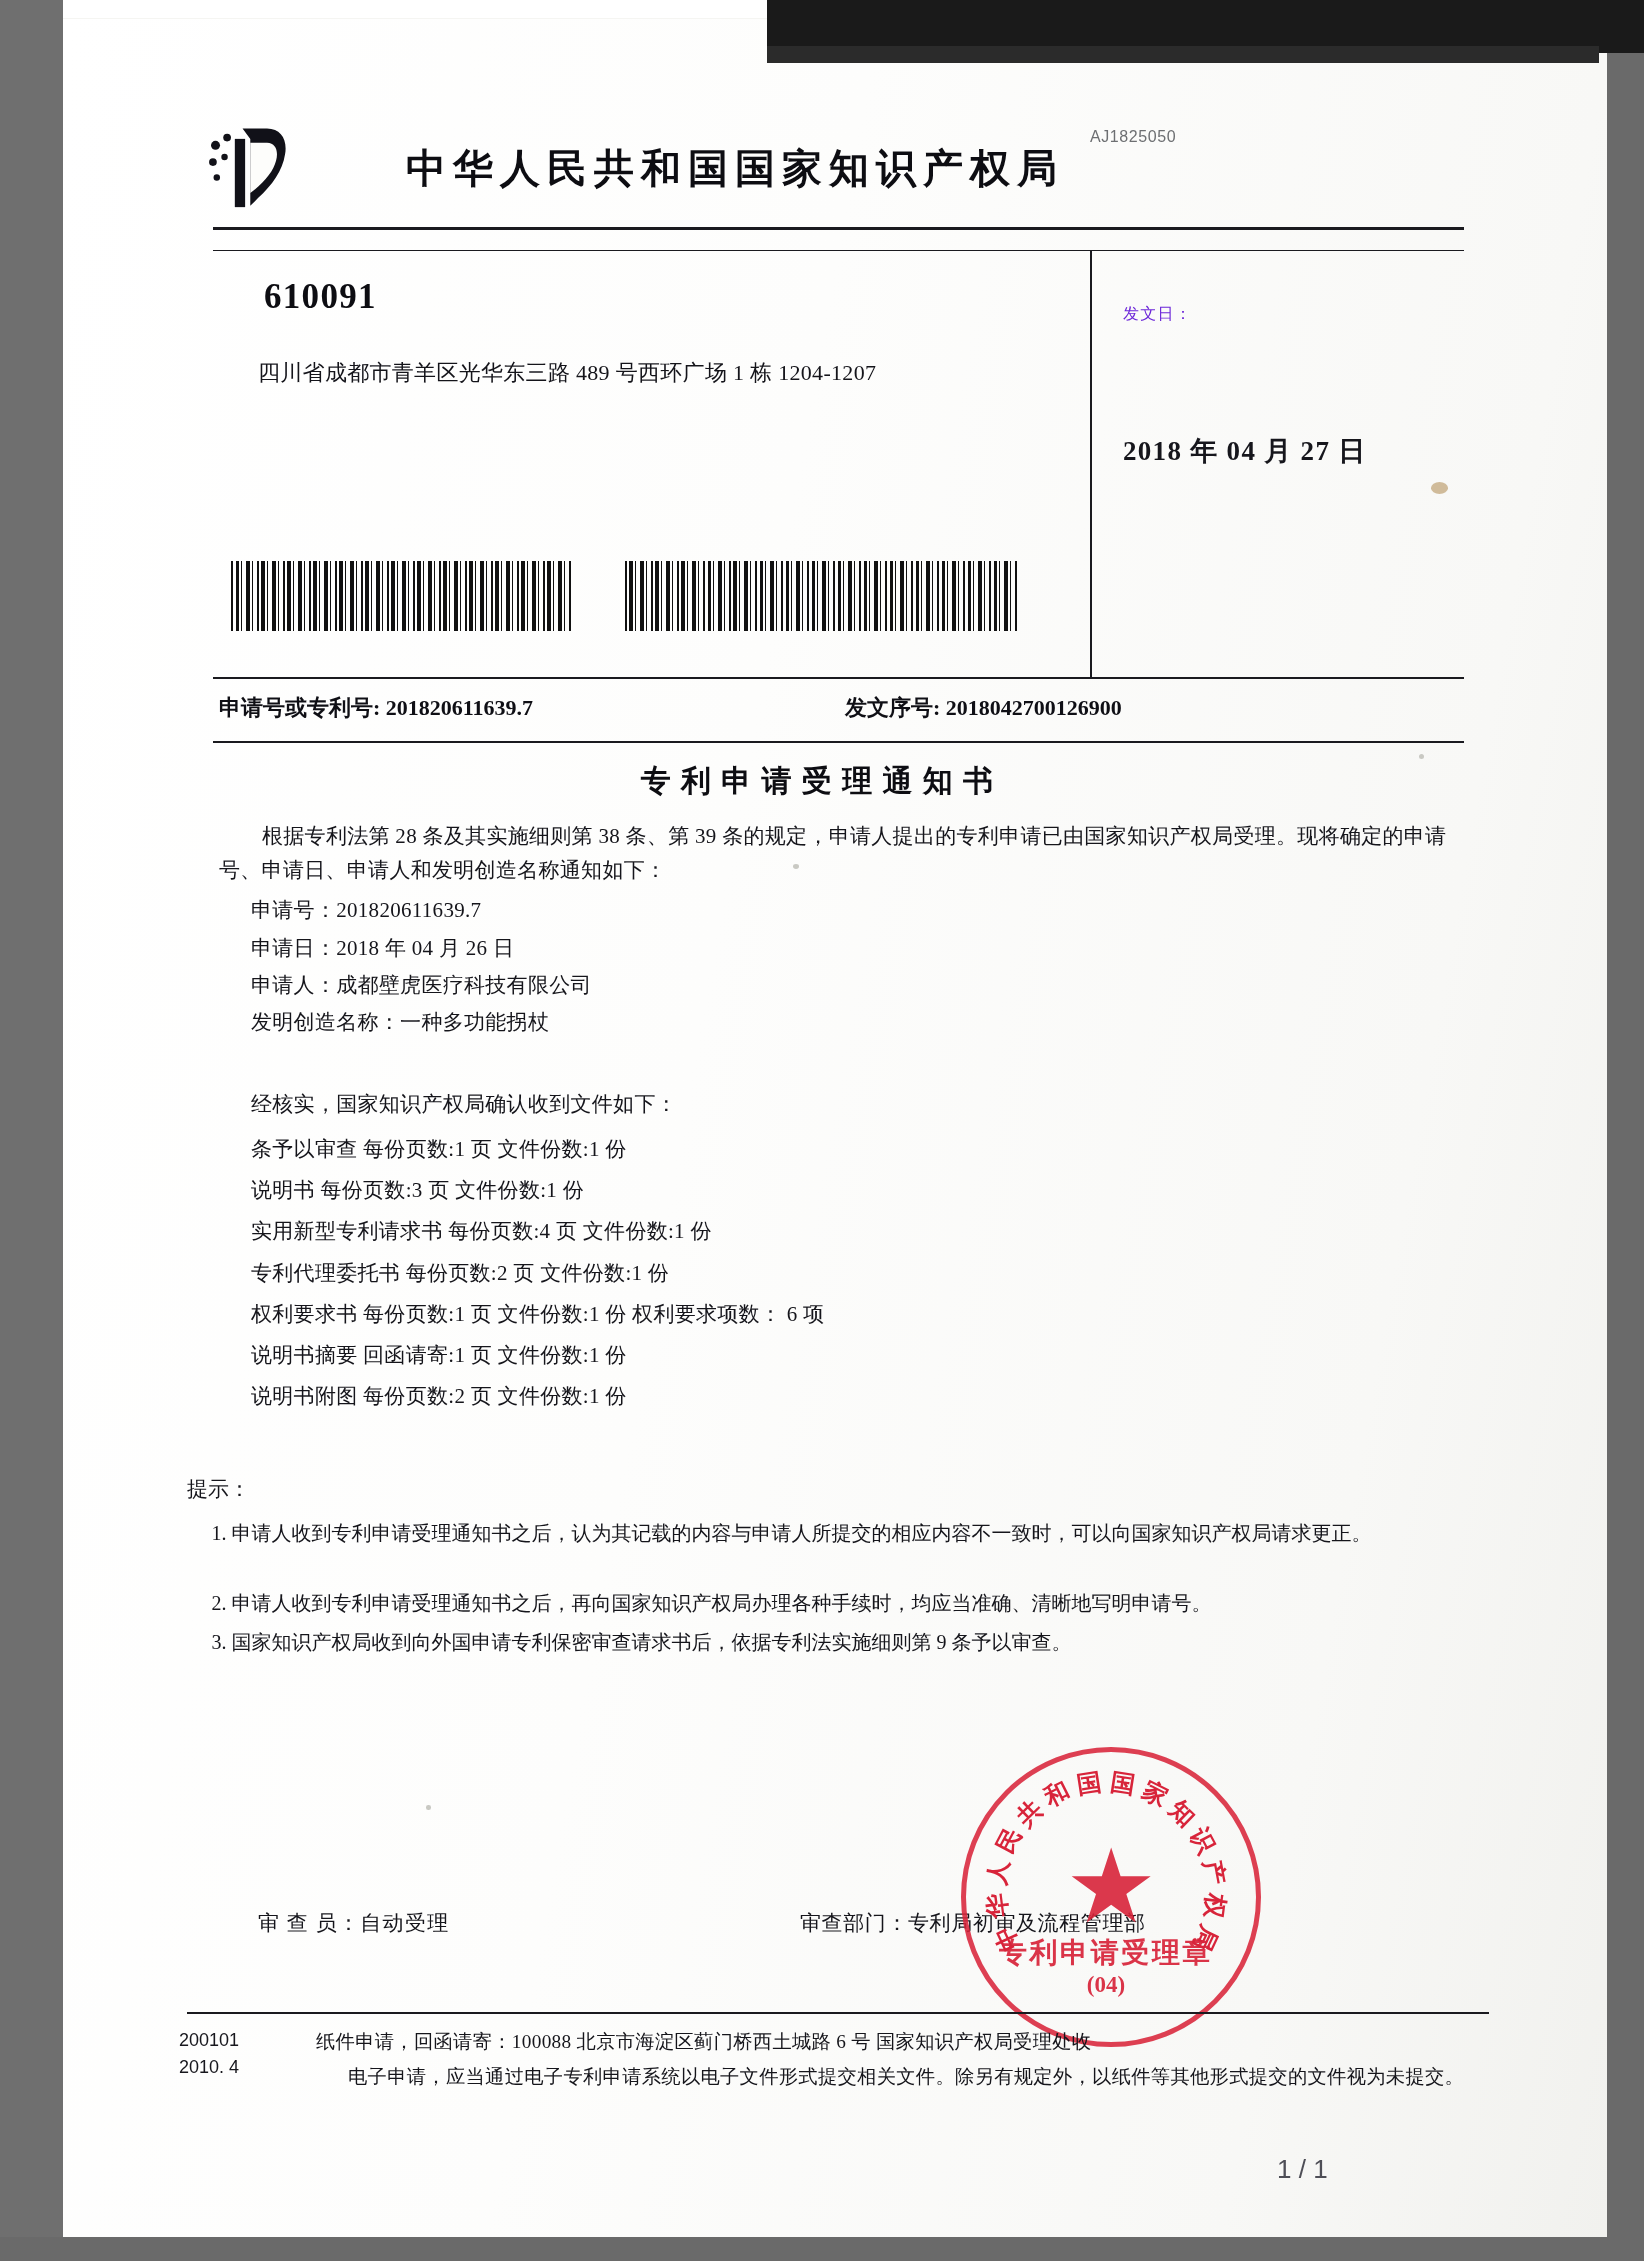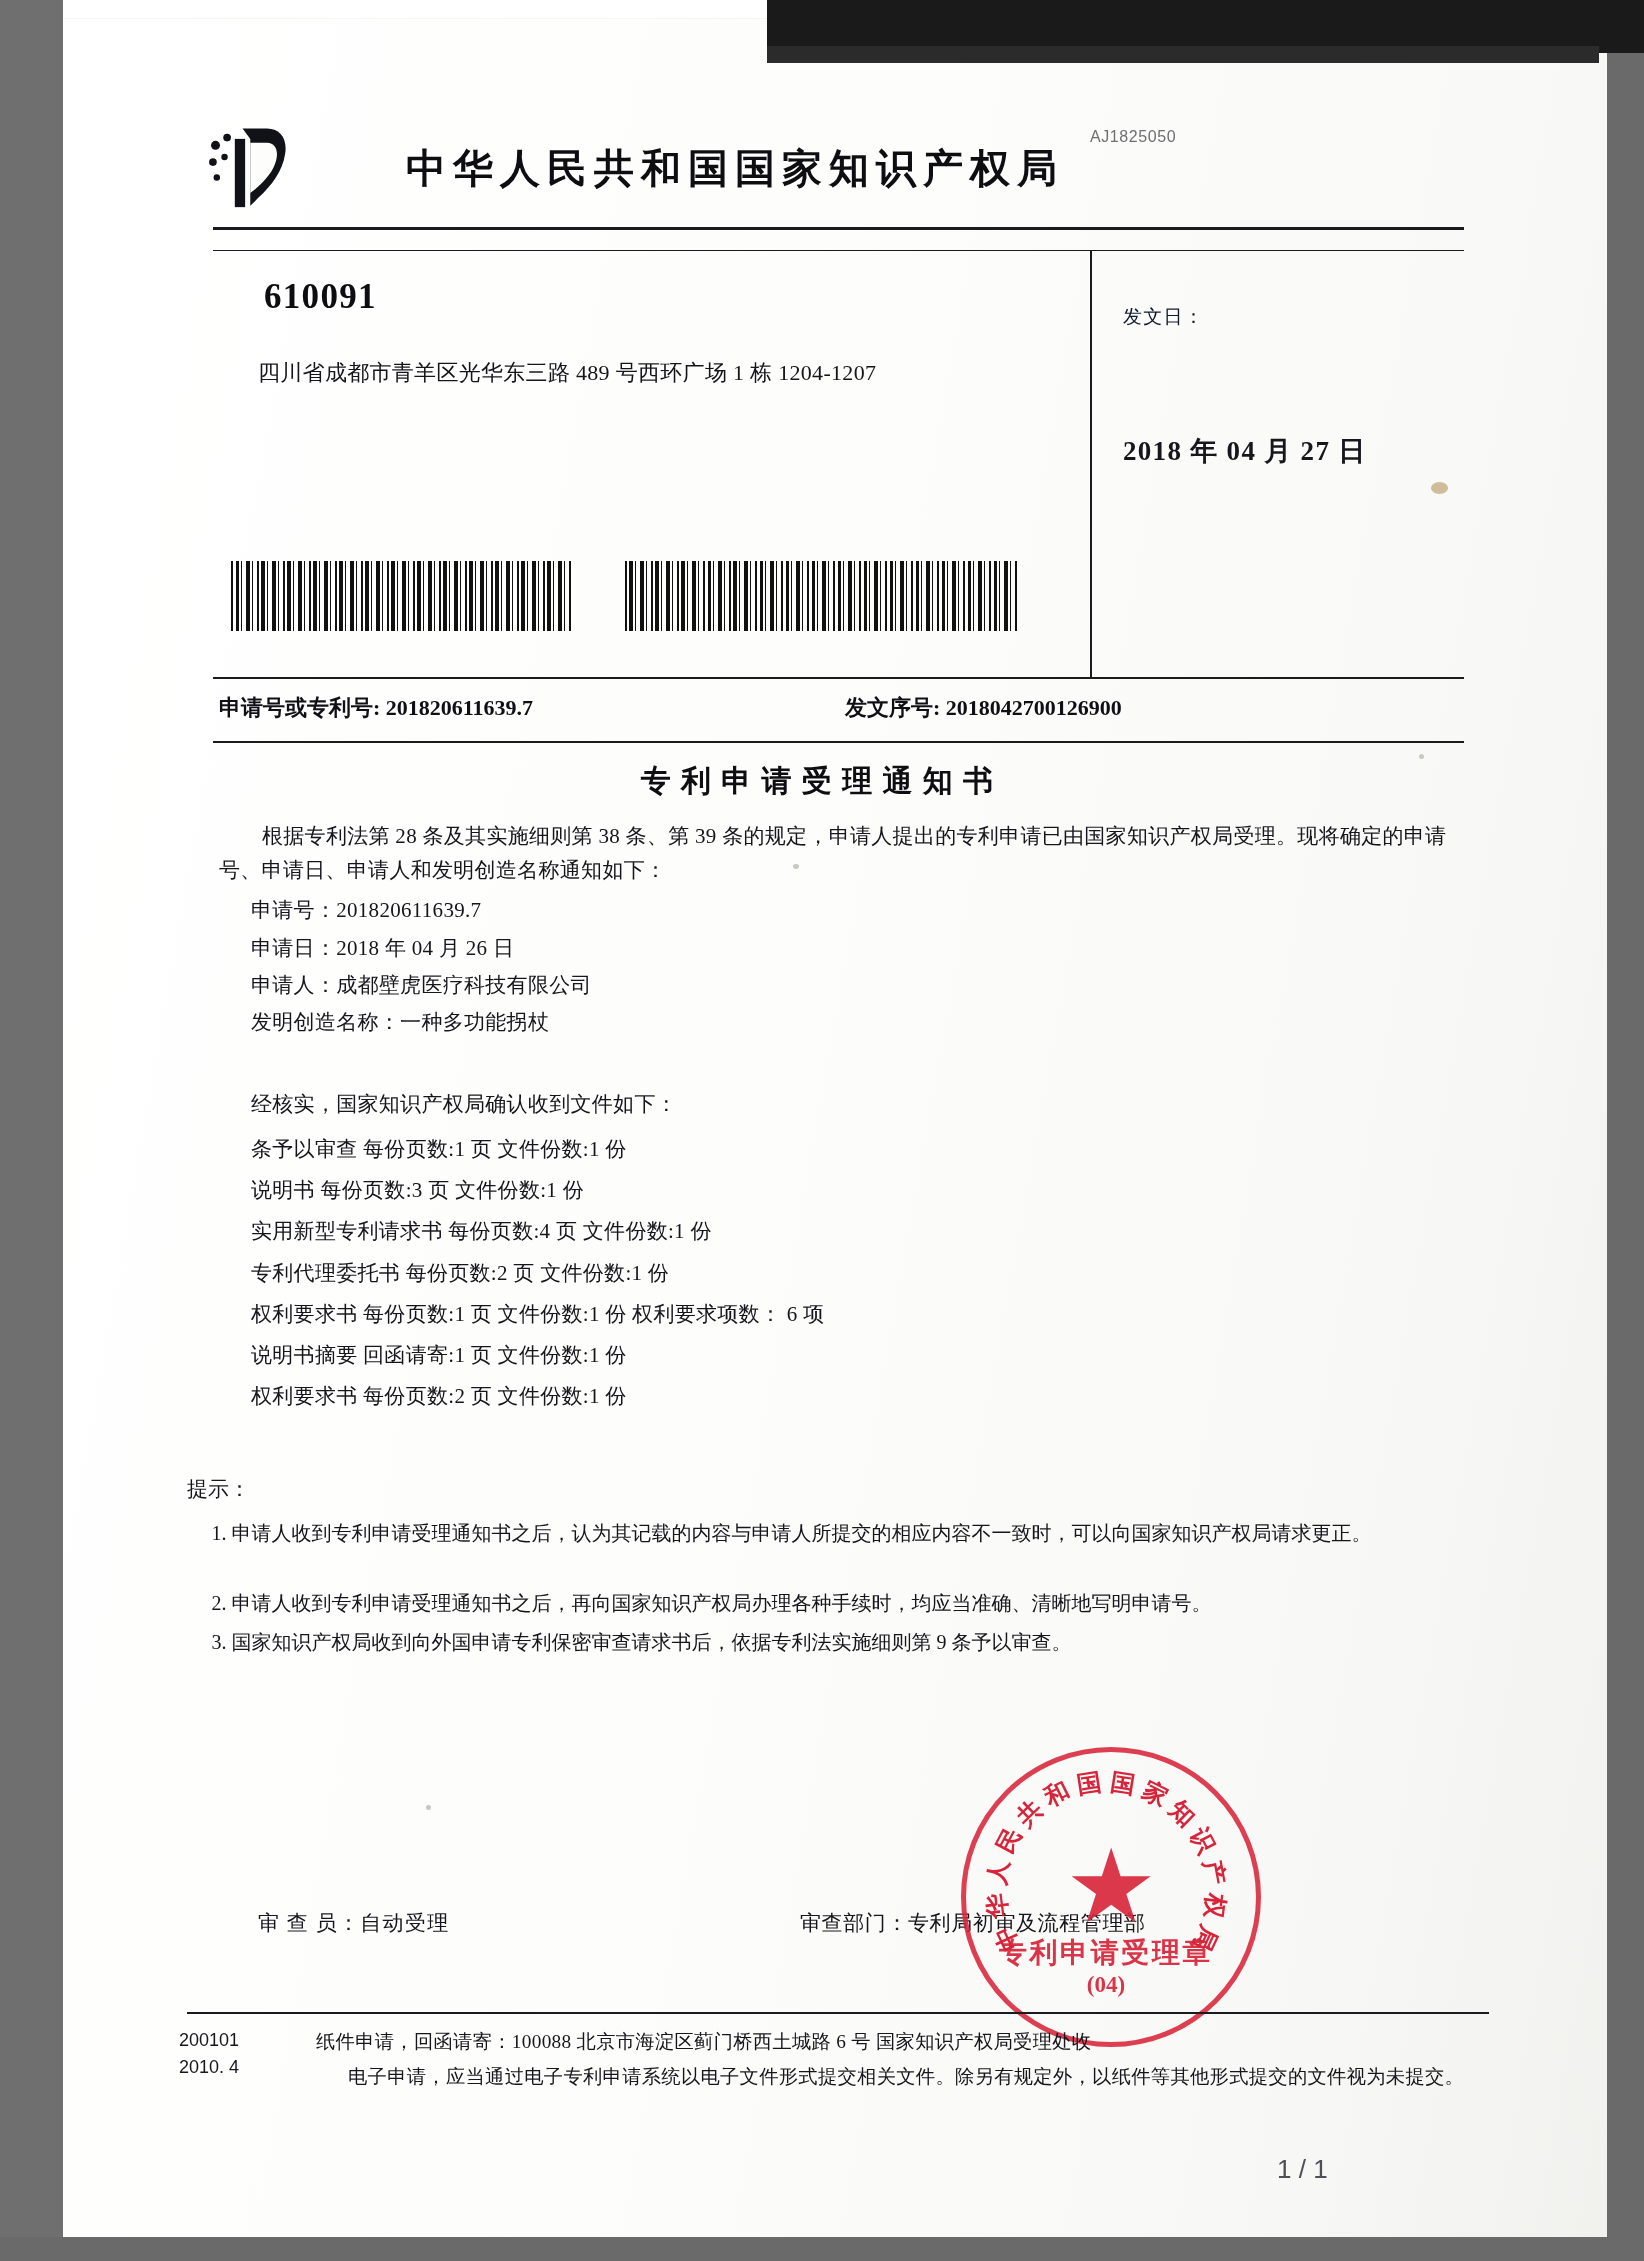--- a/index.html
+++ b/index.html
@@ -146,22 +146,22 @@
     left: 258px;
     top: 406px;
     font-size: 22px;
     color: #14141a;
     letter-spacing: 0.3px;
   }
   .issue-label {
     position: absolute;
     left: 1123px;
     top: 304px;
-    font-size: 19px;
-    color: #0f172a;
+    font-size: 16px;
+    color: #6d28d9;
     letter-spacing: 1.3px;
   }
   .issue-date {
     position: absolute;
     left: 1123px;
     top: 433px;
     font-size: 27px;
     font-weight: bold;
     color: #16161c;
     letter-spacing: 1.3px;
@@ -440,21 +440,21 @@
   <div class="field f4">发明创造名称：一种多功能拐杖</div>
 
   <div class="doc-item p-confirm">经核实，国家知识产权局确认收到文件如下：</div>
 
   <div class="doc-item d1">条予以审查 每份页数:1 页 文件份数:1 份</div>
   <div class="doc-item d2">说明书 每份页数:3 页 文件份数:1 份</div>
   <div class="doc-item d3">实用新型专利请求书 每份页数:4 页 文件份数:1 份</div>
   <div class="doc-item d4">专利代理委托书 每份页数:2 页 文件份数:1 份</div>
   <div class="doc-item d5">权利要求书 每份页数:1 页 文件份数:1 份 权利要求项数： 6 项</div>
   <div class="doc-item d6">说明书摘要 回函请寄:1 页 文件份数:1 份</div>
-  <div class="doc-item d7">权利要求书 每份页数:2 页 文件份数:1 份</div>
+  <div class="doc-item d7">说明书附图 每份页数:2 页 文件份数:1 份</div>
 
   <div class="tips-label">提示：</div>
   <div class="tip t1">1. 申请人收到专利申请受理通知书之后，认为其记载的内容与申请人所提交的相应内容不一致时，可以向国家知识产权局请求更正。</div>
   <div class="tip t2">2. 申请人收到专利申请受理通知书之后，再向国家知识产权局办理各种手续时，均应当准确、清晰地写明申请号。</div>
   <div class="tip t3">3. 国家知识产权局收到向外国申请专利保密审查请求书后，依据专利法实施细则第 9 条予以审查。</div>
 
   <div class="examiner">审 查 员：自动受理</div>
   <div class="department">审查部门：专利局初审及流程管理部</div>
 
   <div class="seal"></div>

